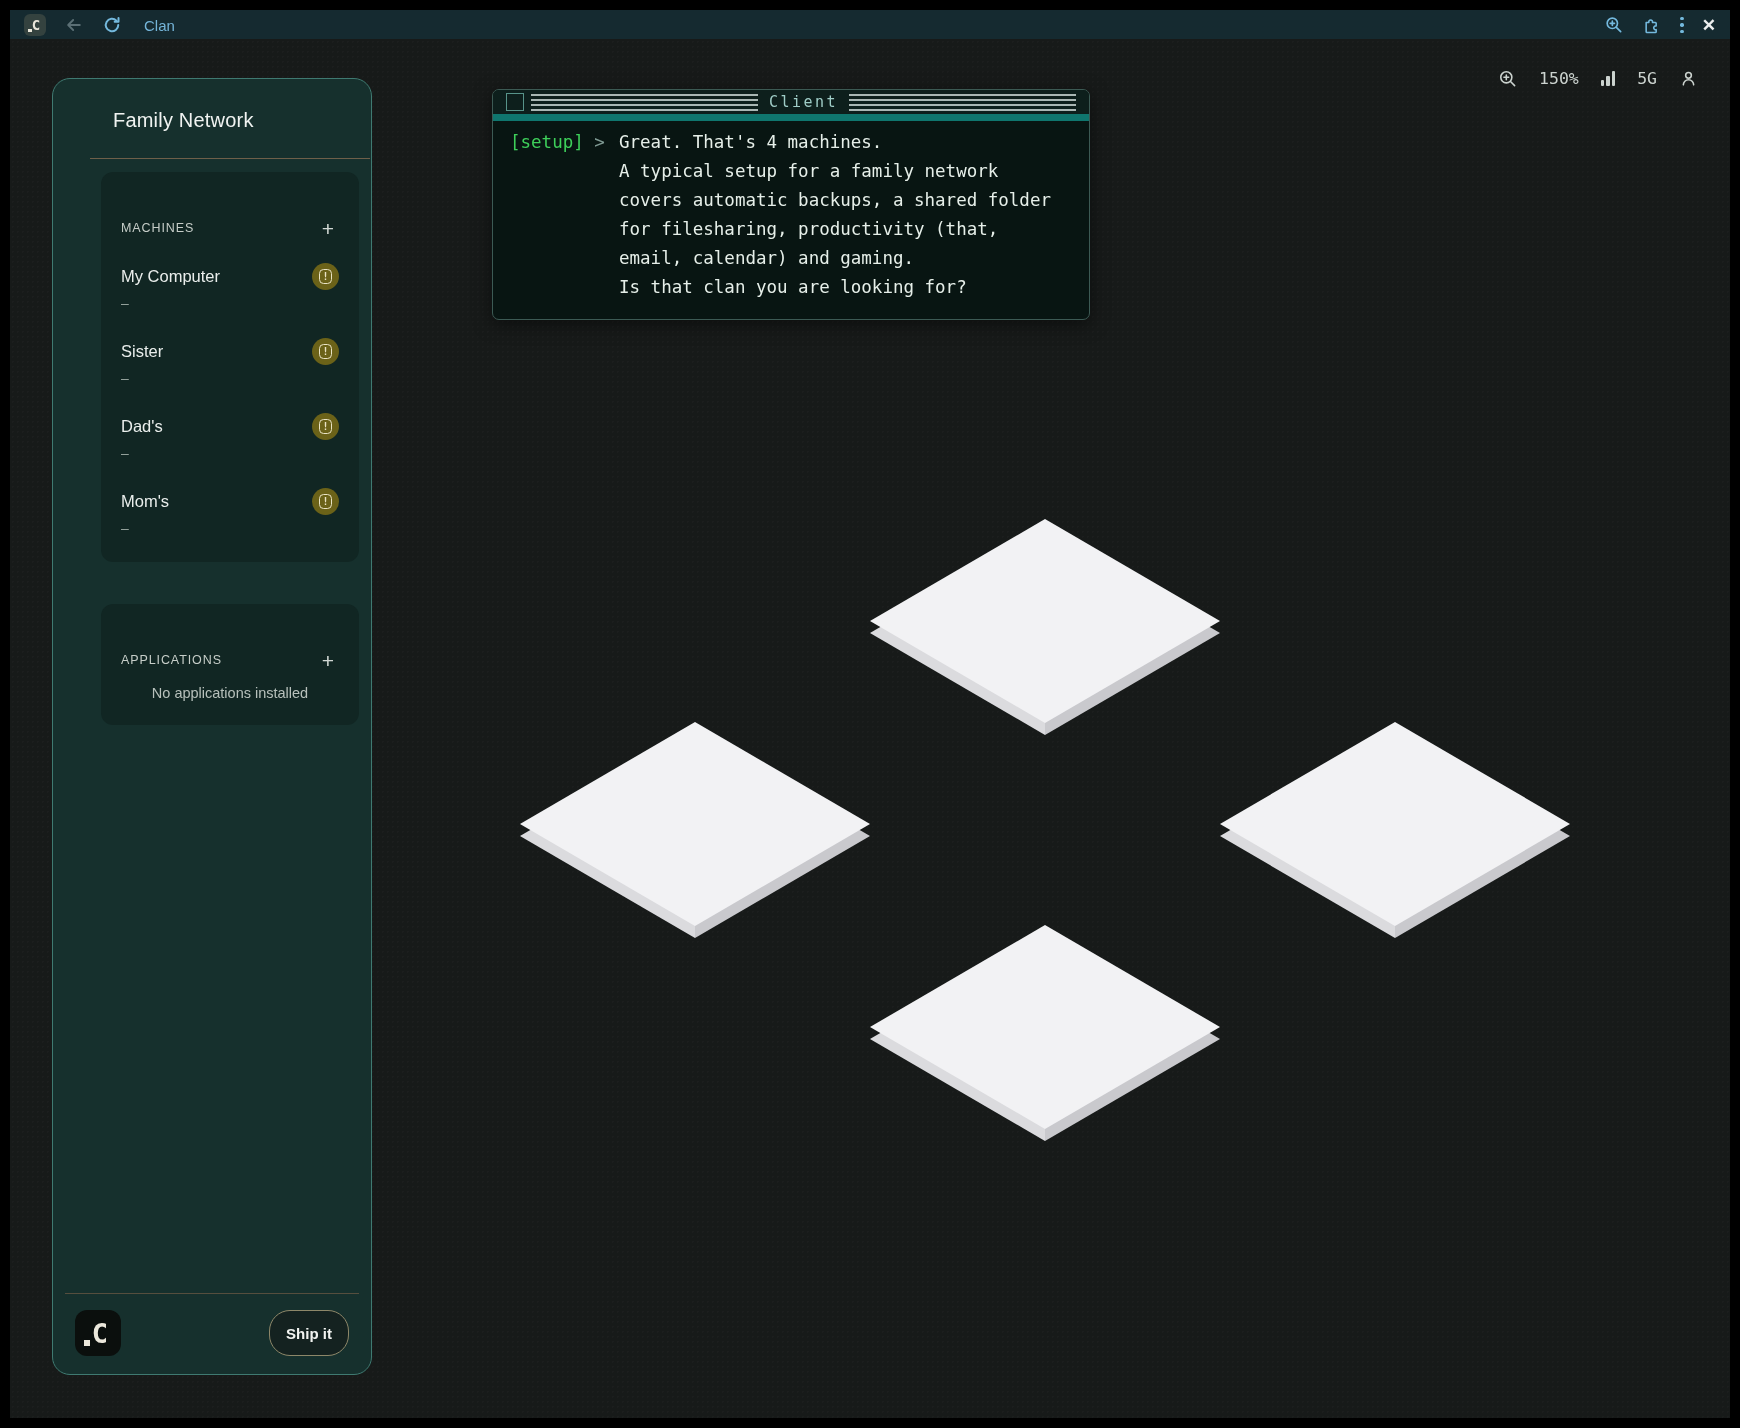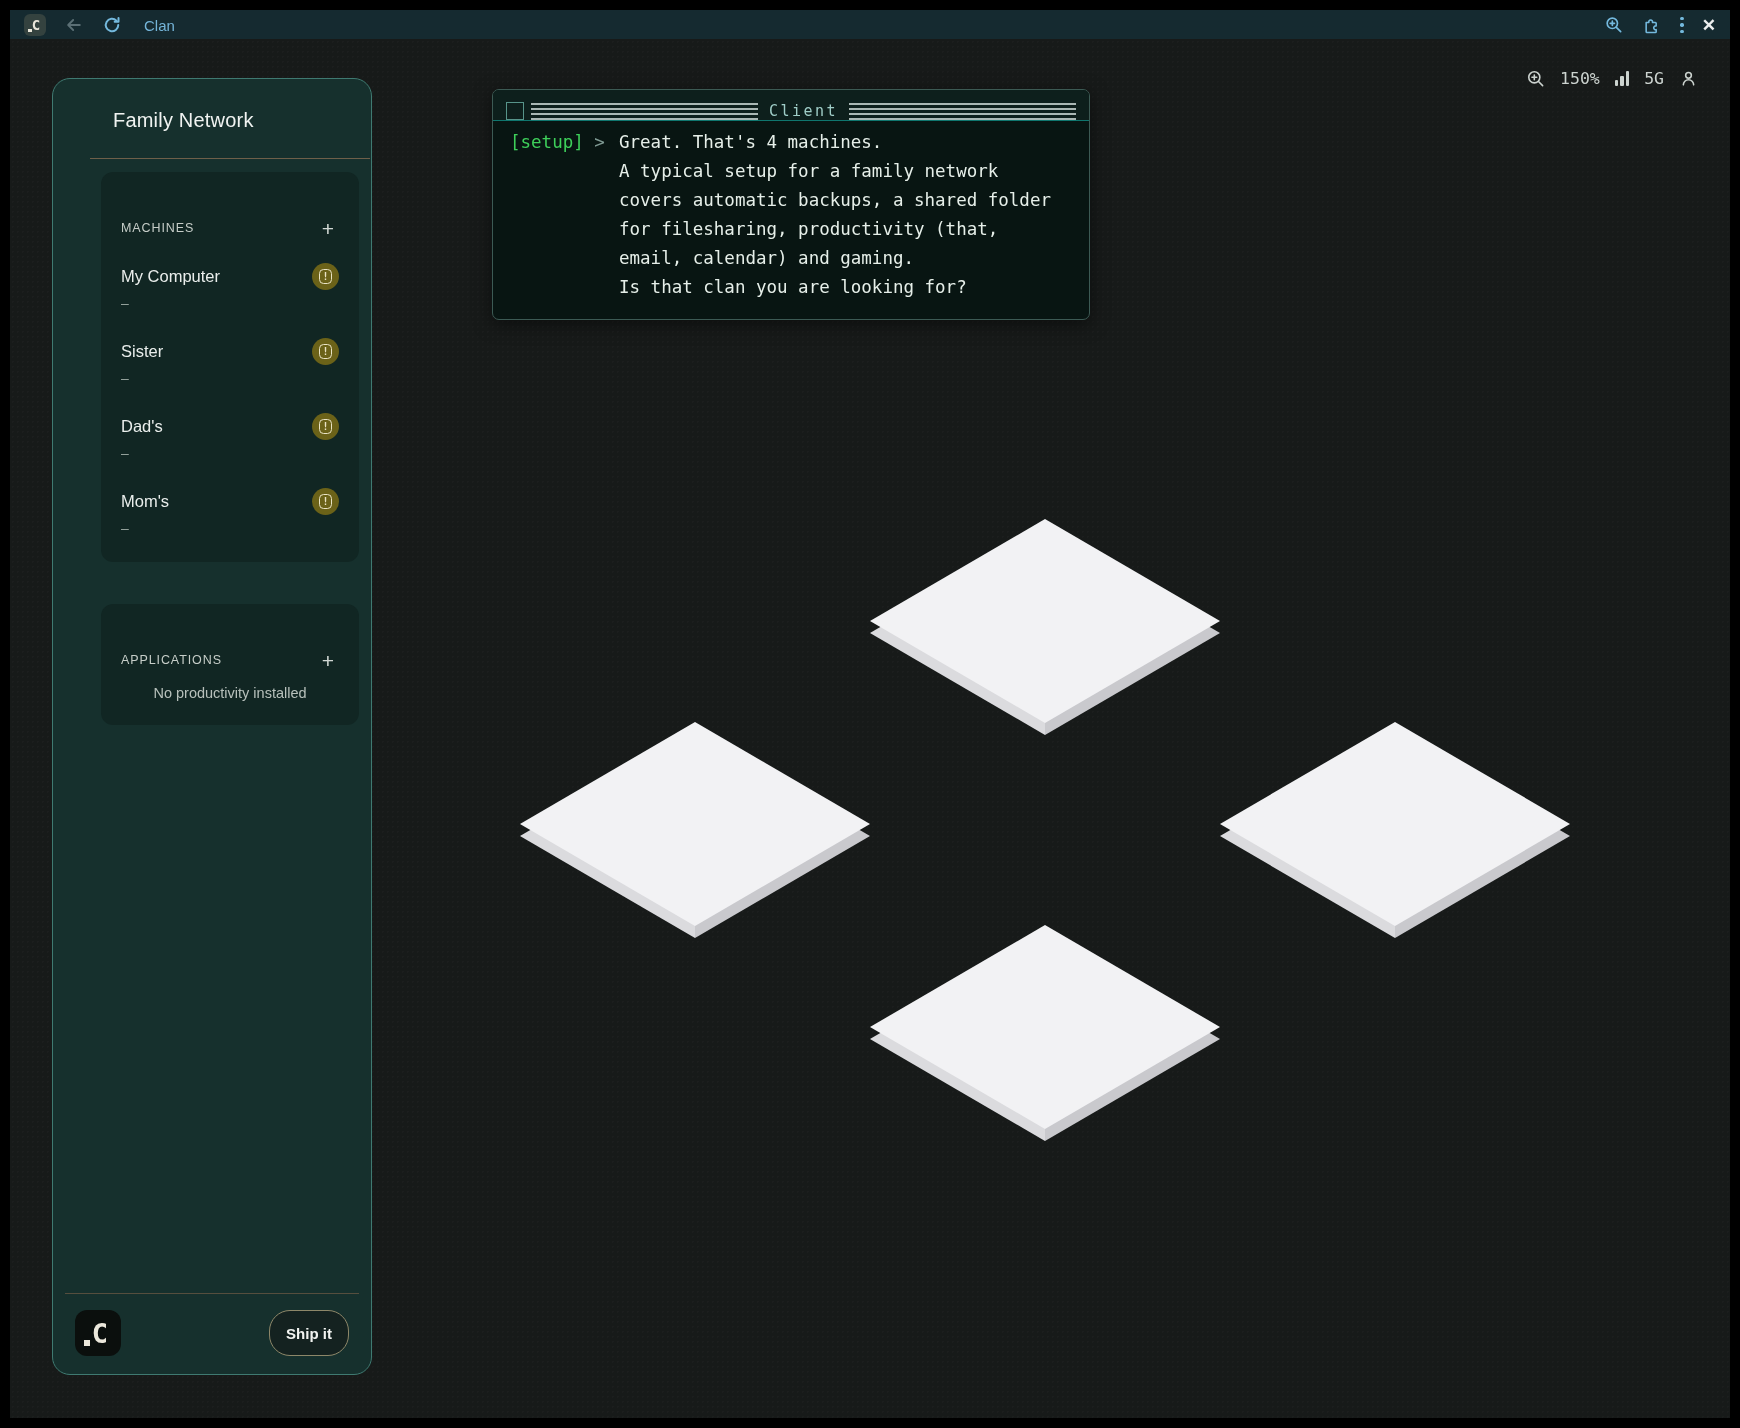--- a/index.html
+++ b/index.html
@@ -23,21 +23,21 @@
   .kebab i { width:3.4px; height:3.4px; border-radius:50%; background:#74b9dd; }
   .close-x { color:#eceeee; font-size:17px; font-weight:bold; }
 
   
   .content { position:absolute; left:10px; top:39px; width:1720px; height:1379px;
     background:#171a19;
     background-image:radial-gradient(rgba(255,255,255,0.018) 1px, transparent 1px);
     background-size:5px 5px; }
 
   
-  .statusbar { position:absolute; top:30px; right:32px; display:flex; align-items:center; gap:15px;
+  .statusbar { position:absolute; top:30px; right:32px; display:flex; align-items:center; gap:22px;
     color:#ccd3cf; font-family:"DejaVu Sans Mono", monospace; font-size:16.5px; }
   .st-icon { width:19px; height:19px; display:flex; align-items:flex-end; }
   .st-icon svg { width:100%; height:100%; }
   .bars { display:flex; align-items:flex-end; gap:2.4px; height:15px; }
   .bars i { width:3.2px; background:#ccd3cf; border-radius:1px; }
   .bars i:nth-child(1){height:6px;} .bars i:nth-child(2){height:10px;} .bars i:nth-child(3){height:15px;}
 
   
   .sidebar { position:absolute; left:42px; top:39px; width:320px; height:1297px;
     background:#16302d; border:1px solid #3f7a71; border-radius:18px;padding-left:36px; }
@@ -69,22 +69,22 @@
   .logo-tile .c { font-family:"DejaVu Sans Mono", monospace; font-weight:bold; font-size:27px; color:#ece8dc; margin-left:4px; line-height:1; }
   .logo-tile .dot { position:absolute; left:9px; bottom:10px; width:6px; height:6px; background:#ece8dc; }
   .ship-btn { min-width:80px; height:46px; padding:0 16px; border:1px solid #8d8769; border-radius:21px;
     background:#142220; color:#f1f3f0; font-size:15px; font-weight:bold;
     display:flex; align-items:center; justify-content:center; }
 
   
   .client-win { position:absolute; left:482px; top:50px; width:598px; height:231px;
     background:#081512; border:1px solid #3c5a54; border-radius:7px; overflow:hidden;
     box-shadow:0 4px 18px rgba(0,0,0,0.5); }
-  .client-head { height:31px; background:#0d1f1c; border-bottom:1px solid #0f766e;
-    display:flex; align-items:flex-end; gap:7px; padding:0 13px; }
+  .client-head { height:31px; background:#0d1f1c; border-bottom:7px solid #0f766e;
+    display:flex; align-items:center; gap:7px; padding:0 13px; }
   .sq-icon { width:18px; height:18px; border:1.6px solid #57948a; flex:none; }
   .stripes { flex:1; height:17px;
     background:repeating-linear-gradient(180deg, #a9b7b4 0 2px, transparent 2px 5px); }
   .client-title { color:#9fcdc7; font-family:"DejaVu Sans Mono", monospace; font-size:15px;
     letter-spacing:2.5px; flex:none; padding:0 4px; }
   .client-body { padding:7px 14px 12px 17px; font-family:"DejaVu Sans Mono", monospace;
     font-size:17.5px; line-height:29px; color:#e6efe9; }
   .tline { display:flex; }
   .tprefix { width:109px; flex:none; white-space:pre; }
   .p-ctx { color:#3ecf5a; }
@@ -217,21 +217,21 @@
           </div>
           <div class="machine-status">–</div>
         </div>
       </div>
 
       <div class="panel apps-panel">
         <div class="panel-head" style="margin-bottom:14px;gap:48px;">
           <span class="panel-label">APPLICATIONS</span>
           <span class="plus-btn">+</span>
         </div>
-        <div class="apps-empty">No productivity installed</div>
+        <div class="apps-empty">No applications installed</div>
       </div>
 
       <div class="sb-footer">
         <div class="logo-tile">
           <span class="c">C</span>
           <span class="dot"></span>
         </div>
         <button class="ship-btn">Ship it</button>
       </div>
     </div>

